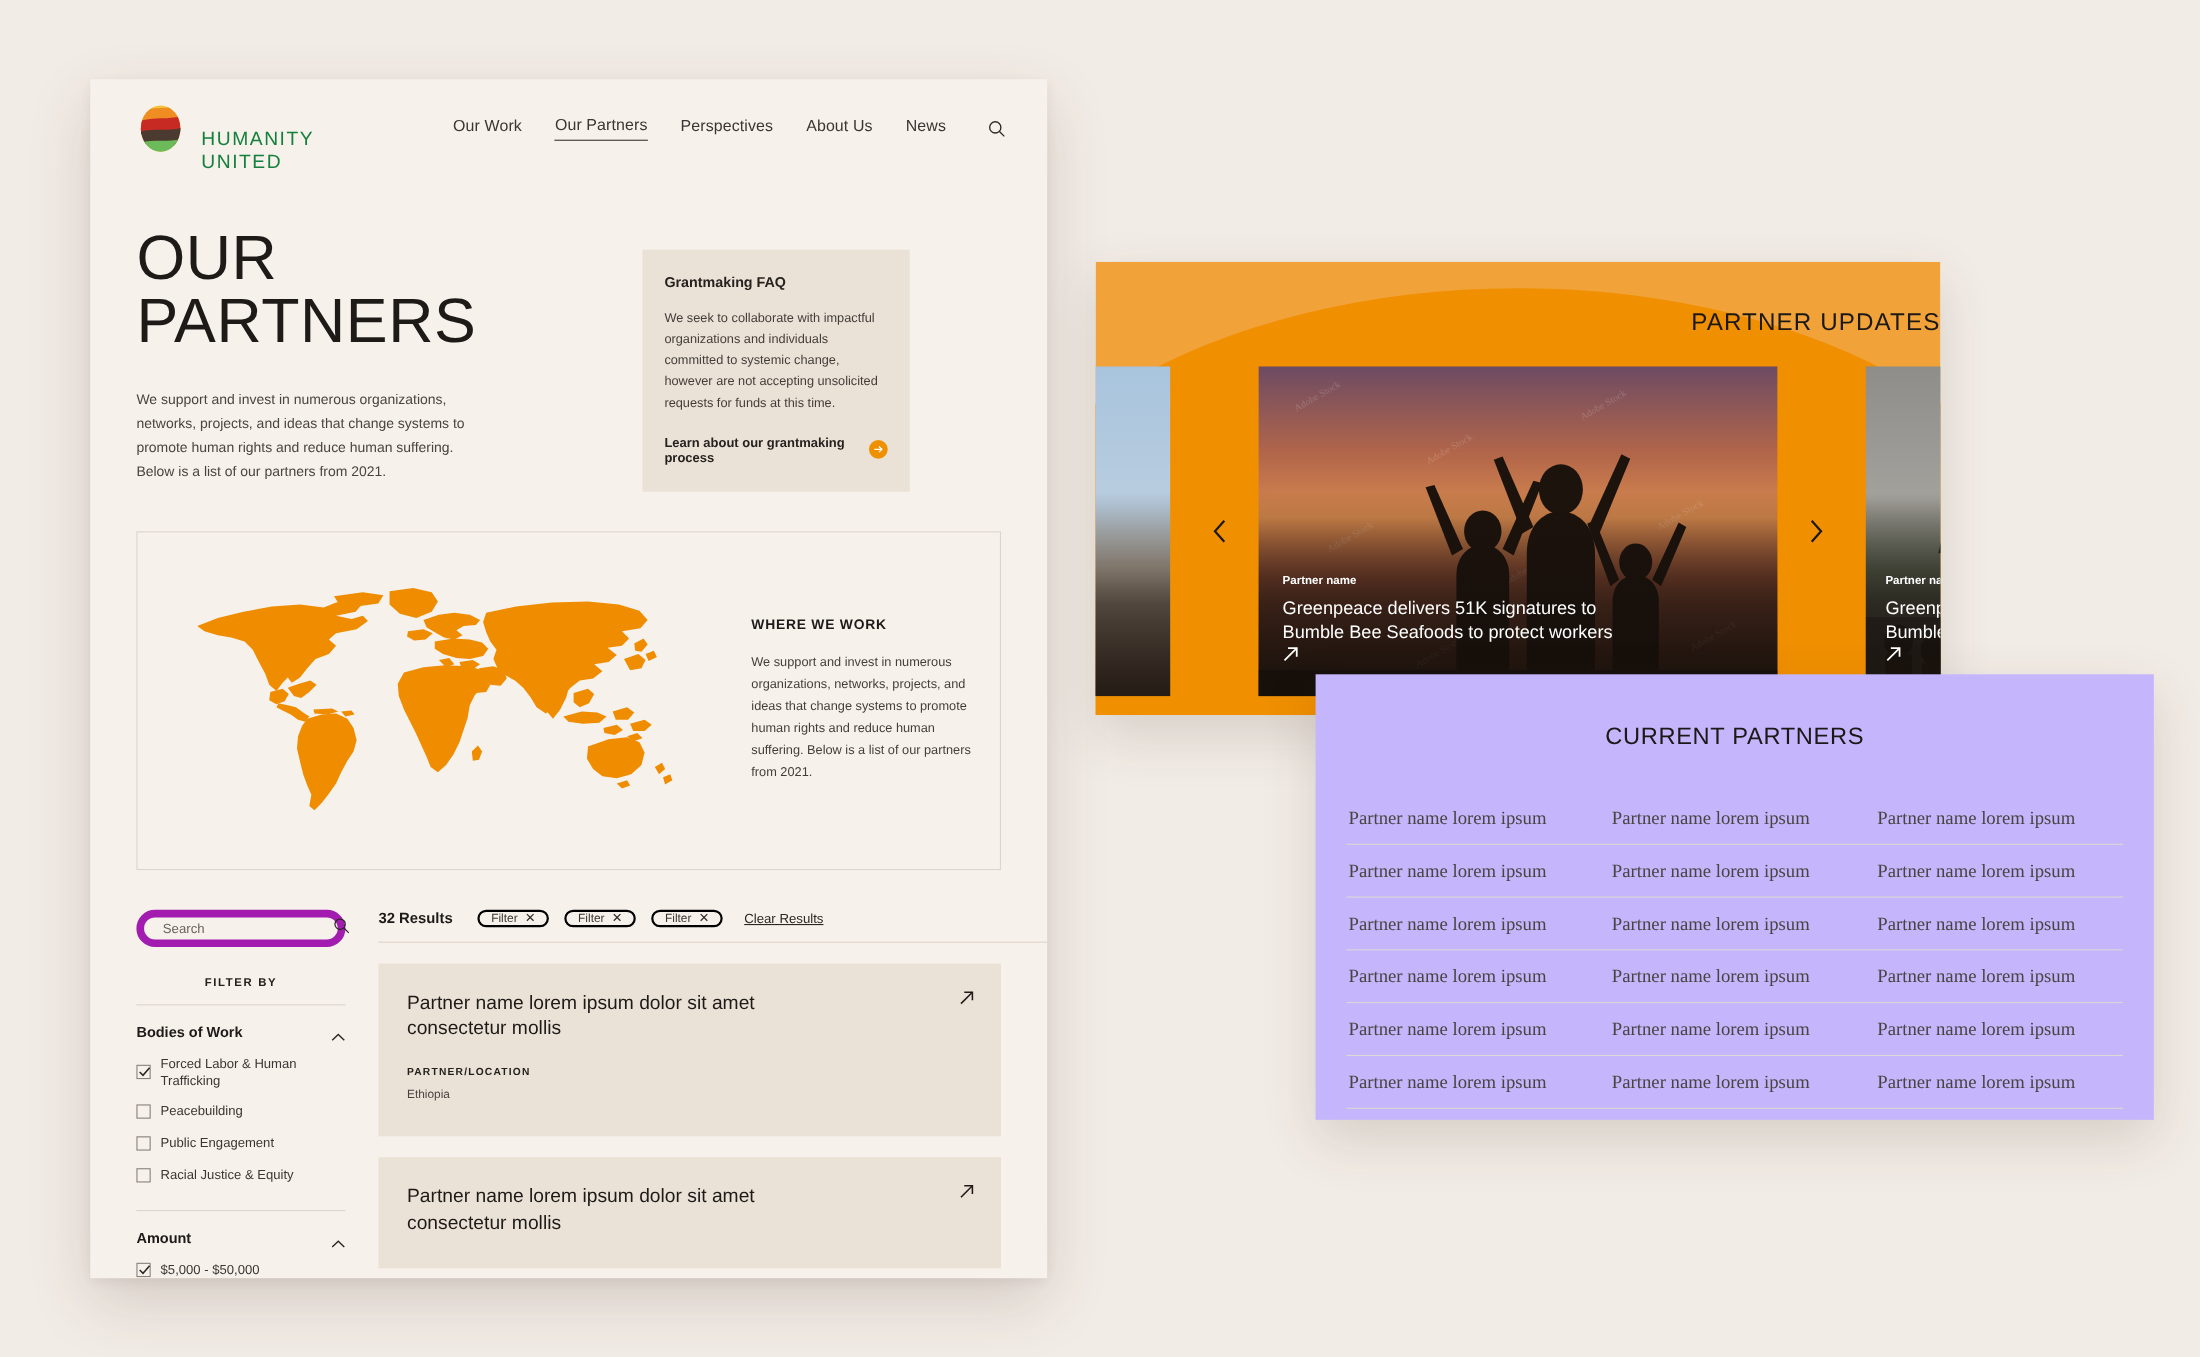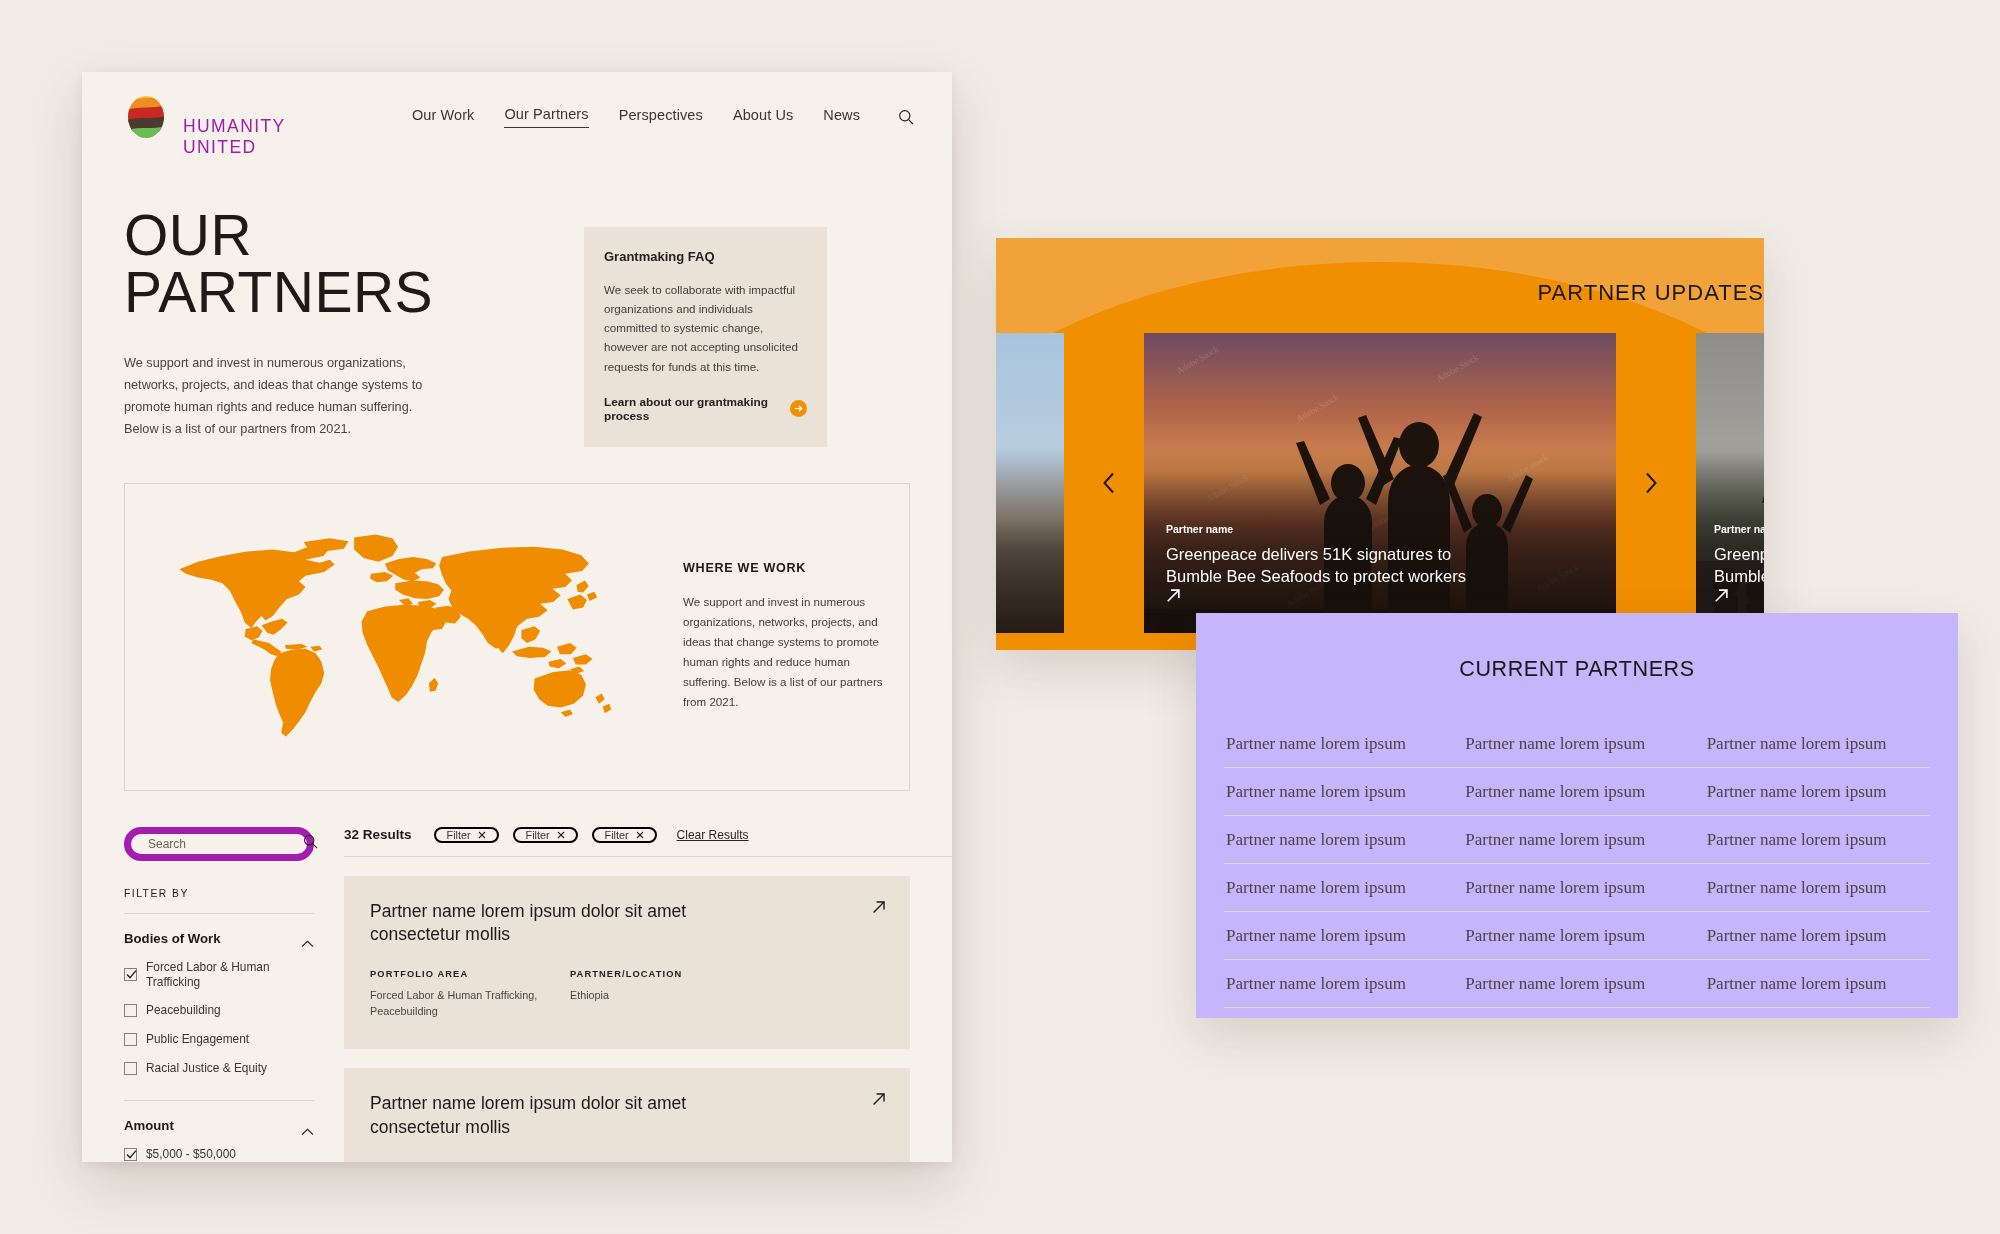--- a/index.html
+++ b/index.html
@@ -24,21 +24,21 @@
   
   #site-header {
     height: 90px;
     display: flex; align-items: center;
     padding: 0 38px 0 42px;
   }
   #logo-block { display: flex; align-items: center; gap: 15px; }
   .logo-mark { width: 44px; height: 46px; flex: 0 0 auto; }
   #logo-words {
     font-size: 17.5px; letter-spacing: 1.4px; line-height: 1.22;
-    color: #a21caf; font-weight: 400; margin-top: 40px;
+    color: #15803d; font-weight: 400; margin-top: 40px;
   }
   #site-nav {
     margin-left: auto;
     display: flex; align-items: center; gap: 30px;
   }
   .nav-link {
     font-size: 14.5px; color: #3b3633; letter-spacing: .1px;
     padding-bottom: 5px; cursor: pointer; white-space: nowrap;
   }
   .nav-link.active { border-bottom: 1.3px solid #3b3633; }
@@ -95,22 +95,22 @@
   #search-box {
     height: 34px; border: 7px solid #a21caf; border-radius: 19px;
     display: flex; align-items: center; padding: 0 14px 0 17px;
   }
   #search-input {
     border: 0; outline: 0; background: transparent; flex: 1;
     font-family: "Liberation Sans", sans-serif; font-size: 12px; color: #3b3633;
   }
   #search-input::placeholder { color: #6b625b; }
   #filter-by-label {
-    margin-top: 27px; font-size: 10.3px; font-weight: 400;
-    letter-spacing: 1.5px; color: #24201d;
+    margin-top: 27px; font-size: 10.3px; font-weight: 700;
+    letter-spacing: 1.5px; color: #24201d; text-align: center;
   }
   .filter-group { border-top: 1px solid #ded5ca; margin-top: 14px; padding-top: 17px; }
   .filter-group-head {
     display: flex; align-items: center; justify-content: space-between;
     cursor: pointer;
   }
   .filter-group-title { font-size: 13.2px; font-weight: 700; color: #1d1a18; }
   .chev { width: 13px; height: 8px; flex: 0 0 auto; }
   .check-row {
     display: flex; align-items: center; gap: 9px; margin-top: 14px; cursor: pointer;
@@ -447,24 +447,20 @@
                 <line x1="7" y1="1" x2="1" y2="7"></line>
               </svg>
           </span>
         </span>
         <span id="clear-results">Clear Results</span>
       </div>
 
       <article class="partner-card">
         <h3 class="card-title">Partner name lorem ipsum dolor sit amet consectetur mollis</h3>
         <div class="card-meta">
-          <div class="meta-col">
-            <div class="meta-label">PORTFOLIO AREA</div>
-            <div class="meta-value">Forced Labor &amp; Human Trafficking, Peacebuilding</div>
-          </div>
           <div class="meta-col">
             <div class="meta-label">PARTNER/LOCATION</div>
             <div class="meta-value">Ethiopia</div>
           </div>
         </div>
         <span class="card-arrow">
           <svg width="14" height="14" viewBox="0 0 14 14" fill="none" stroke="#1d1a18" stroke-width="1.4">
             <line x1="1.6" y1="12.4" x2="12" y2="2"></line>
               <polyline points="4.6,2 12,2 12,9.4"></polyline>
           </svg>

